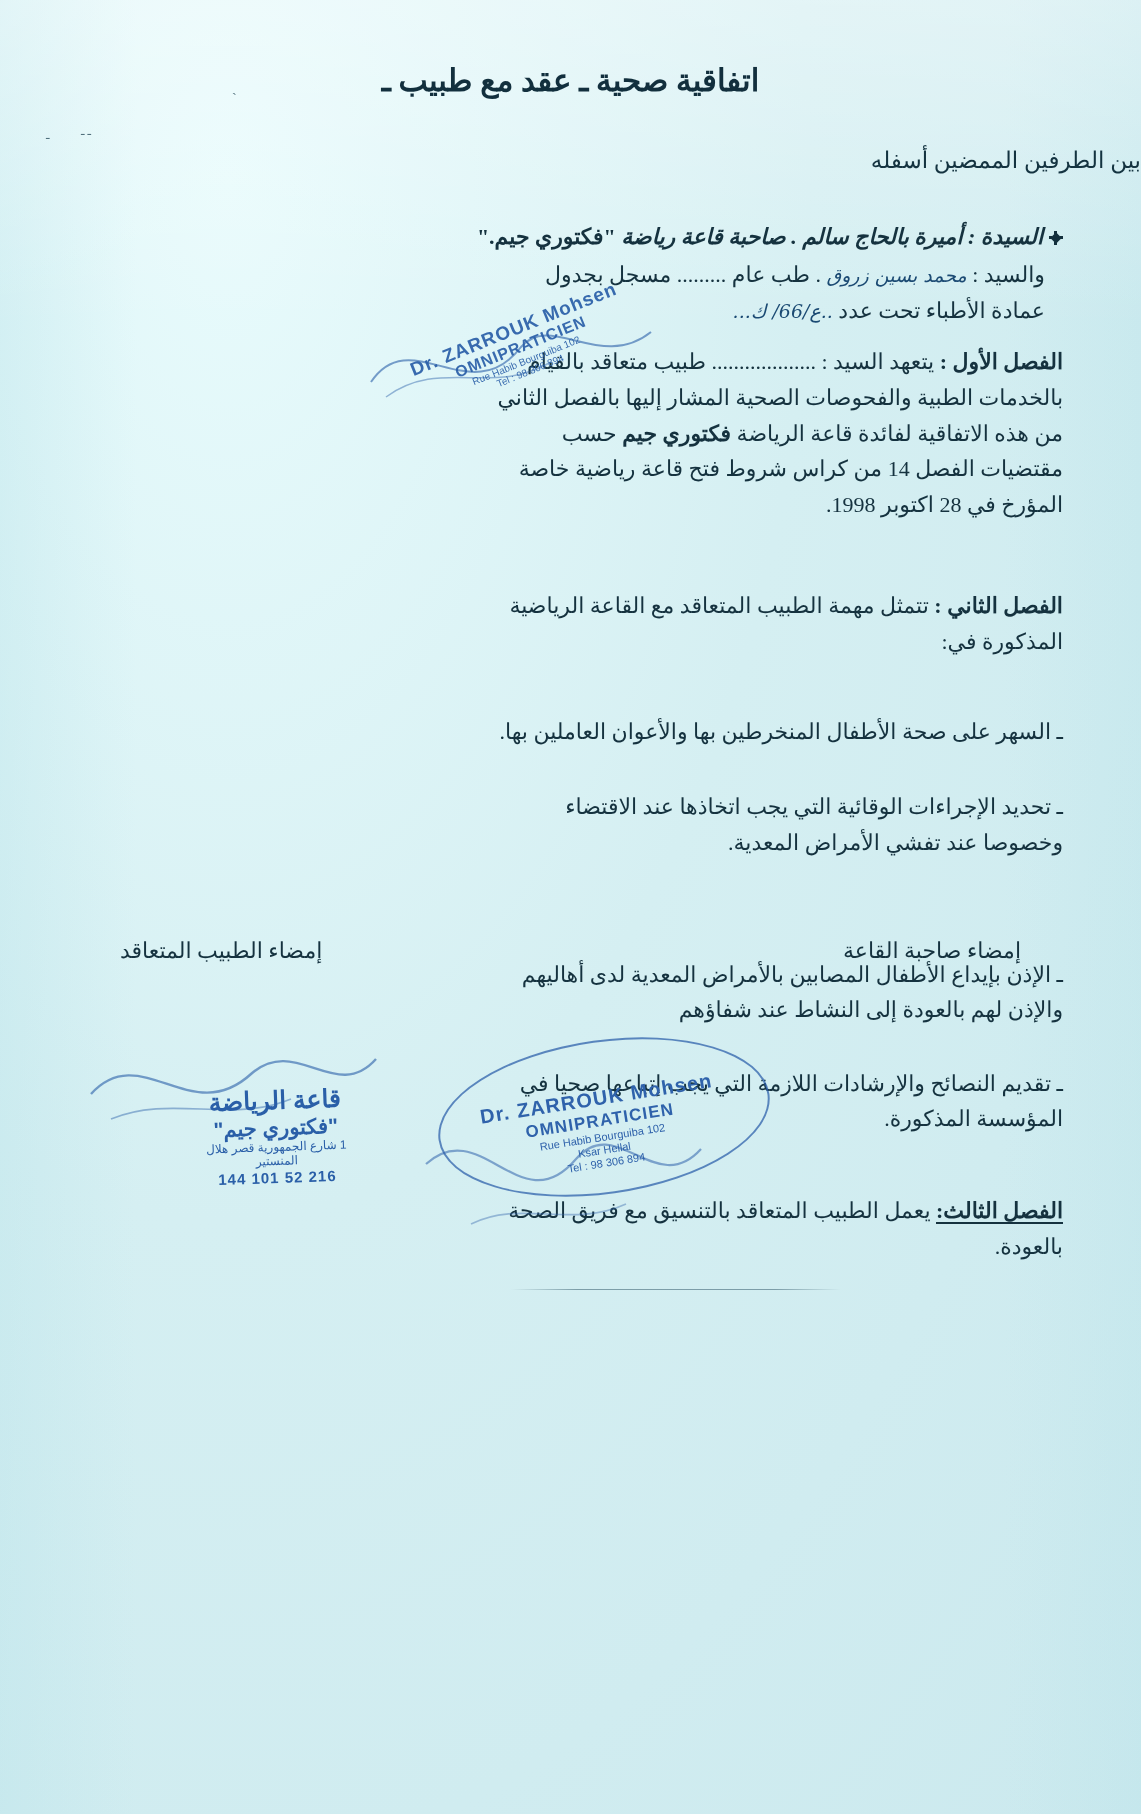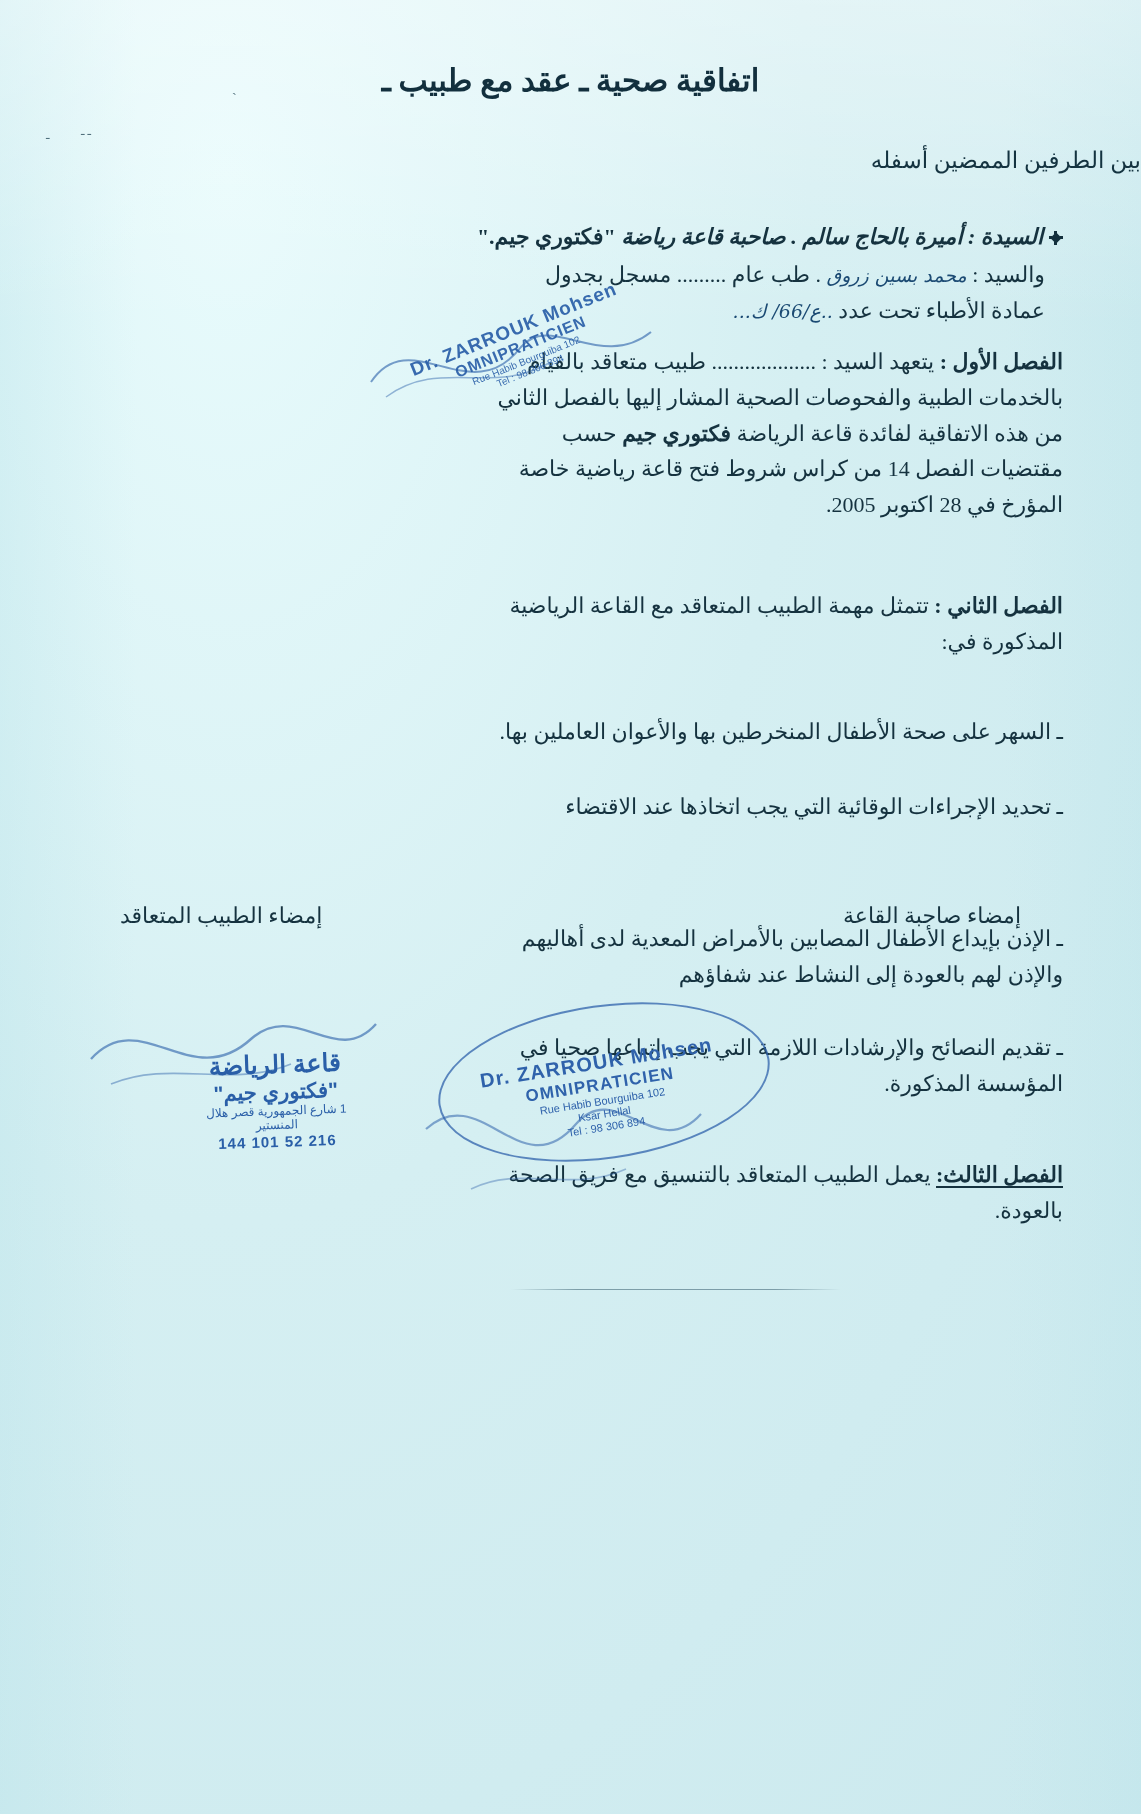--- a/index.html
+++ b/index.html
@@ -235,35 +235,36 @@
     </div>
 
     <div class="section gap-lg">
       <div>
         <span class="s-title">الفصل الأول :</span>
         <span>يتعهد السيد : ................... طبيب متعاقد بالقيام</span>
       </div>
       <div>بالخدمات الطبية والفحوصات الصحية المشار إليها بالفصل الثاني</div>
       <div>من هذه الاتفاقية لفائدة قاعة الرياضة <span class="bold">فكتوري جيم</span> حسب</div>
       <div>مقتضيات الفصل 14 من كراس شروط فتح قاعة رياضية خاصة</div>
-      <div>المؤرخ في 28 اكتوبر 2005.</div>
+      <div>المؤرخ في 28 اكتوبر 1998.</div>
     </div>
 
     <div class="section gap-xl">
       <div>
         <span class="s-title">الفصل الثاني :</span>
         <span>تتمثل مهمة الطبيب المتعاقد مع القاعة الرياضية</span>
       </div>
       <div>المذكورة في:</div>
     </div>
 
     <div class="section" style="margin-top:54px;">ـ السهر على صحة الأطفال المنخرطين بها والأعوان العاملين بها.</div>
 
     <div class="section" style="margin-top:40px;">
       <div>ـ تحديد الإجراءات الوقائية التي يجب اتخاذها عند الاقتضاء</div>
+      <div>وخصوصا عند تفشي الأمراض المعدية.</div>
     </div>
 
     <div class="section" style="margin-top:96px;">
       <div>ـ الإذن بإيداع الأطفال المصابين بالأمراض المعدية لدى أهاليهم</div>
       <div>والإذن لهم بالعودة إلى النشاط عند شفاؤهم</div>
     </div>
 
     <div class="section" style="margin-top:38px;">
       <div>ـ تقديم النصائح والإرشادات اللازمة التي يجب إتباعها صحيا في</div>
       <div>المؤسسة المذكورة.</div>

